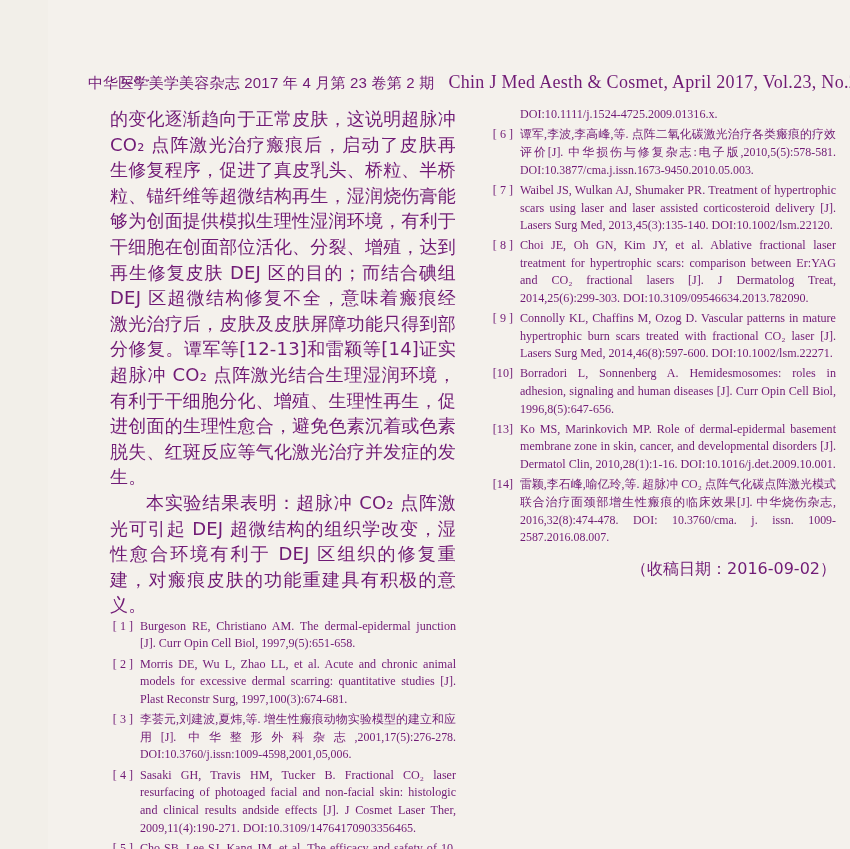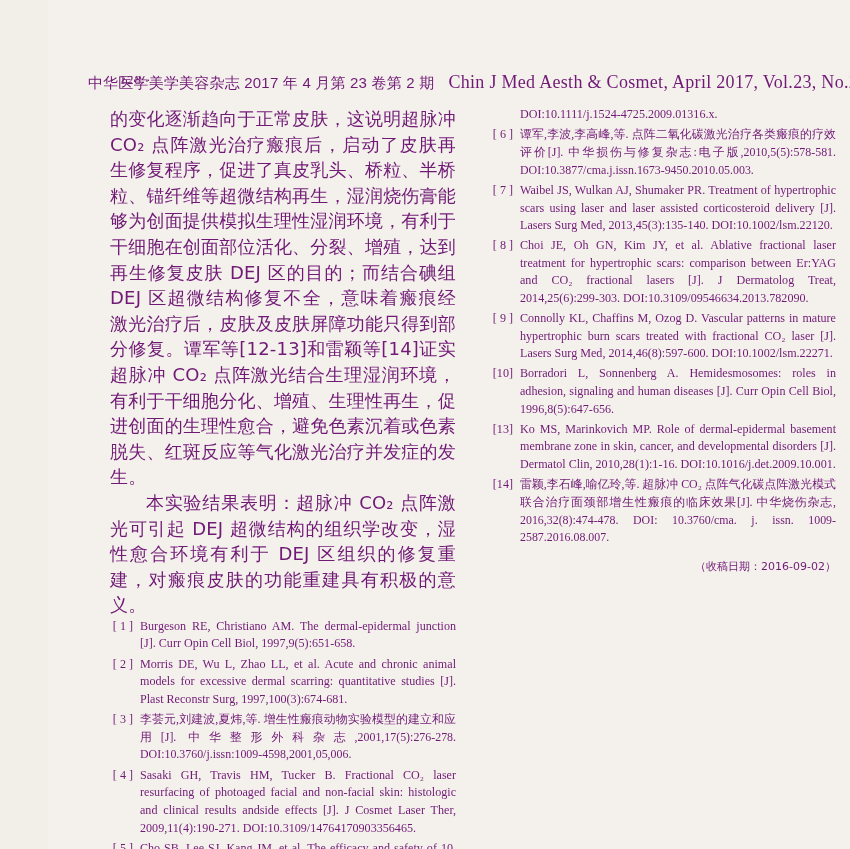--- a/index.html
+++ b/index.html
@@ -106,21 +106,21 @@
   }
   .ref .txt.cn {
     font-family: Liberation Serif, serif;
     font-size: 11.9px;
     line-height: 17.8px;
   }
   .recv {
     margin-top: 12px;
     text-align: right;
     font-family: "DejaVu Sans", sans-serif;
-    font-size: 11px;
+    font-size: 16px;
   }
 </style>
 </head>
 <body>
 
 <div class="page">
 
   <div class="header">
     <span class="pageno">· 128 ·</span>
     <span class="cn">中华医学美学美容杂志 2017 年 4 月第 23 卷第 2 期</span>

